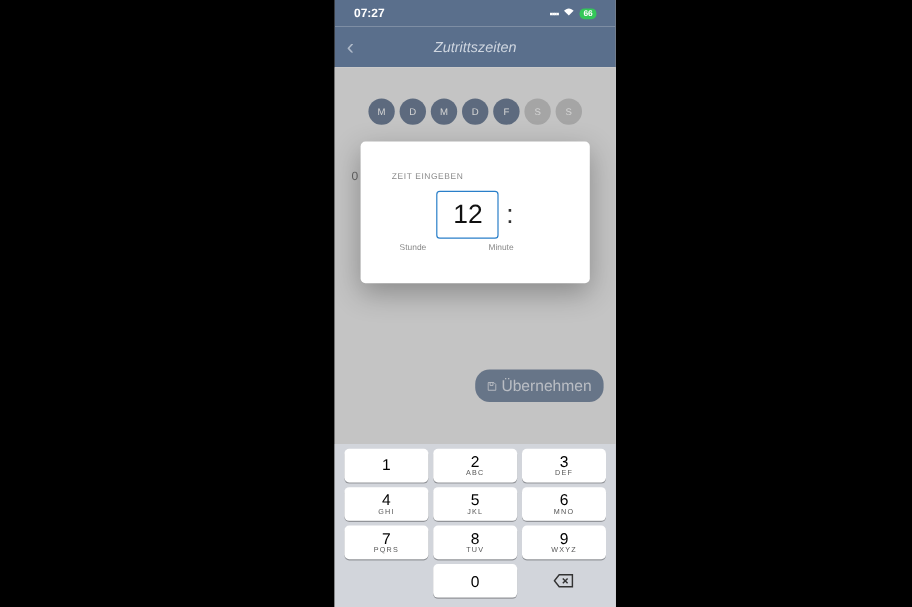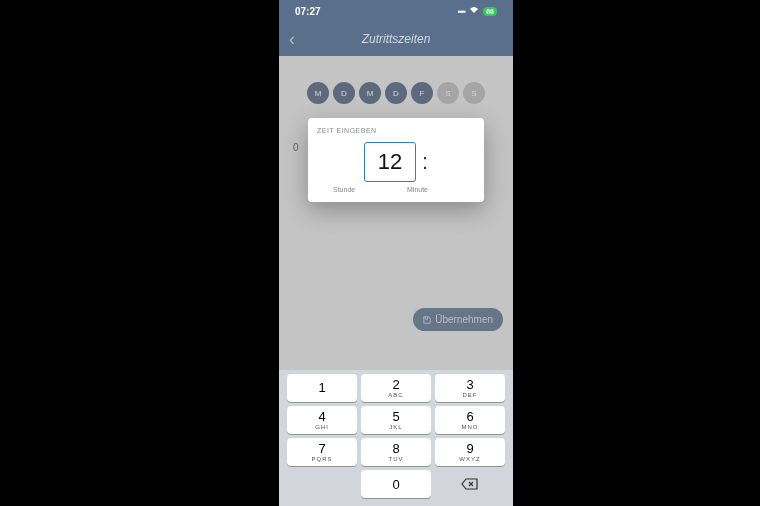--- a/index.html
+++ b/index.html
@@ -11,24 +11,24 @@
   .battery { background: #34c759; color: #fff; font-size: 7px; padding: 1px 3px; border-radius: 4px; font-weight: 700; }
   .header { height: 34px; background: #5a6f8c; color: #cfd6e0; display: flex; align-items: center; position: relative; }
   .back-chevron { position: absolute; left: 10px; color: #aeb9c9; font-size: 18px; }
   .header-title { flex: 1; text-align: center; font-size: 12px; font-style: italic; }
   .content { position: relative; height: calc(506px - 22px - 34px); background: #e8e8e8; }
   .overlay { position: absolute; inset: 0; background: #e8e8e8; }
   .days { position: absolute; top: 26px; left: 0; right: 0; display: flex; justify-content: center; gap: 4px; }
   .day { width: 22px; height: 22px; border-radius: 50%; display: flex; align-items: center; justify-content: center; font-size: 8px; color: #fff; background: #4a5f7d; }
   .day.off { background: #b8b8b8; }
   .extra0 { position: absolute; top: 86px; left: 14px; font-size: 10px; color: #555; }
-  .apply { position: absolute; top: 252px; right: 10px; background: #5a6f8c; color: #d8dee8; font-size: 10px; padding: 6px 10px; border-radius: 12px; display: flex; align-items: center; gap: 4px; }
+  .apply { position: absolute; top: 252px; right: 10px; background: #5a6f8c; color: #d8dee8; font-size: 13px; padding: 6px 10px; border-radius: 12px; display: flex; align-items: center; gap: 4px; }
   .save-icon { width: 8px; height: 8px; }
   .dim { position: absolute; inset: 0; background: rgba(128,128,128,0.35); }
-  .dialog { position: absolute; top: 62px; left: 50%; transform: translateX(-50%); width: 176px; background: #fff; border-radius: 4px; box-shadow: 0 8px 24px rgba(0,0,0,0.3); padding: 9px; }
+  .dialog { position: absolute; top: 62px; left: 50%; transform: translateX(-50%); width: 191px; background: #fff; border-radius: 4px; box-shadow: 0 8px 24px rgba(0,0,0,0.3); padding: 26px; }
   .dialog-title { font-size: 7px; letter-spacing: 0.5px; color: #888; margin-bottom: 8px; }
   .time-row { display: flex; align-items: center; justify-content: center; gap: 6px; margin-bottom: 4px; }
   .time-field { width: 52px; height: 40px; border-radius: 3px; display: flex; align-items: center; justify-content: center; font-size: 22px; }
   .time-field.active { border: 1.5px solid #2a7fc9; color: #111; }
   .time-field.inactive { background: #ddd; color: #333; }
   .colon { font-size: 22px; color: #333; }
   .labels-row { display: flex; gap: 6px; justify-content: center; }
   .label-col { width: 52px; font-size: 7px; color: #888; }
   .label-spacer { width: 10px; }
   .dialog-actions { display: flex; align-items: center; margin-top: 12px; }

